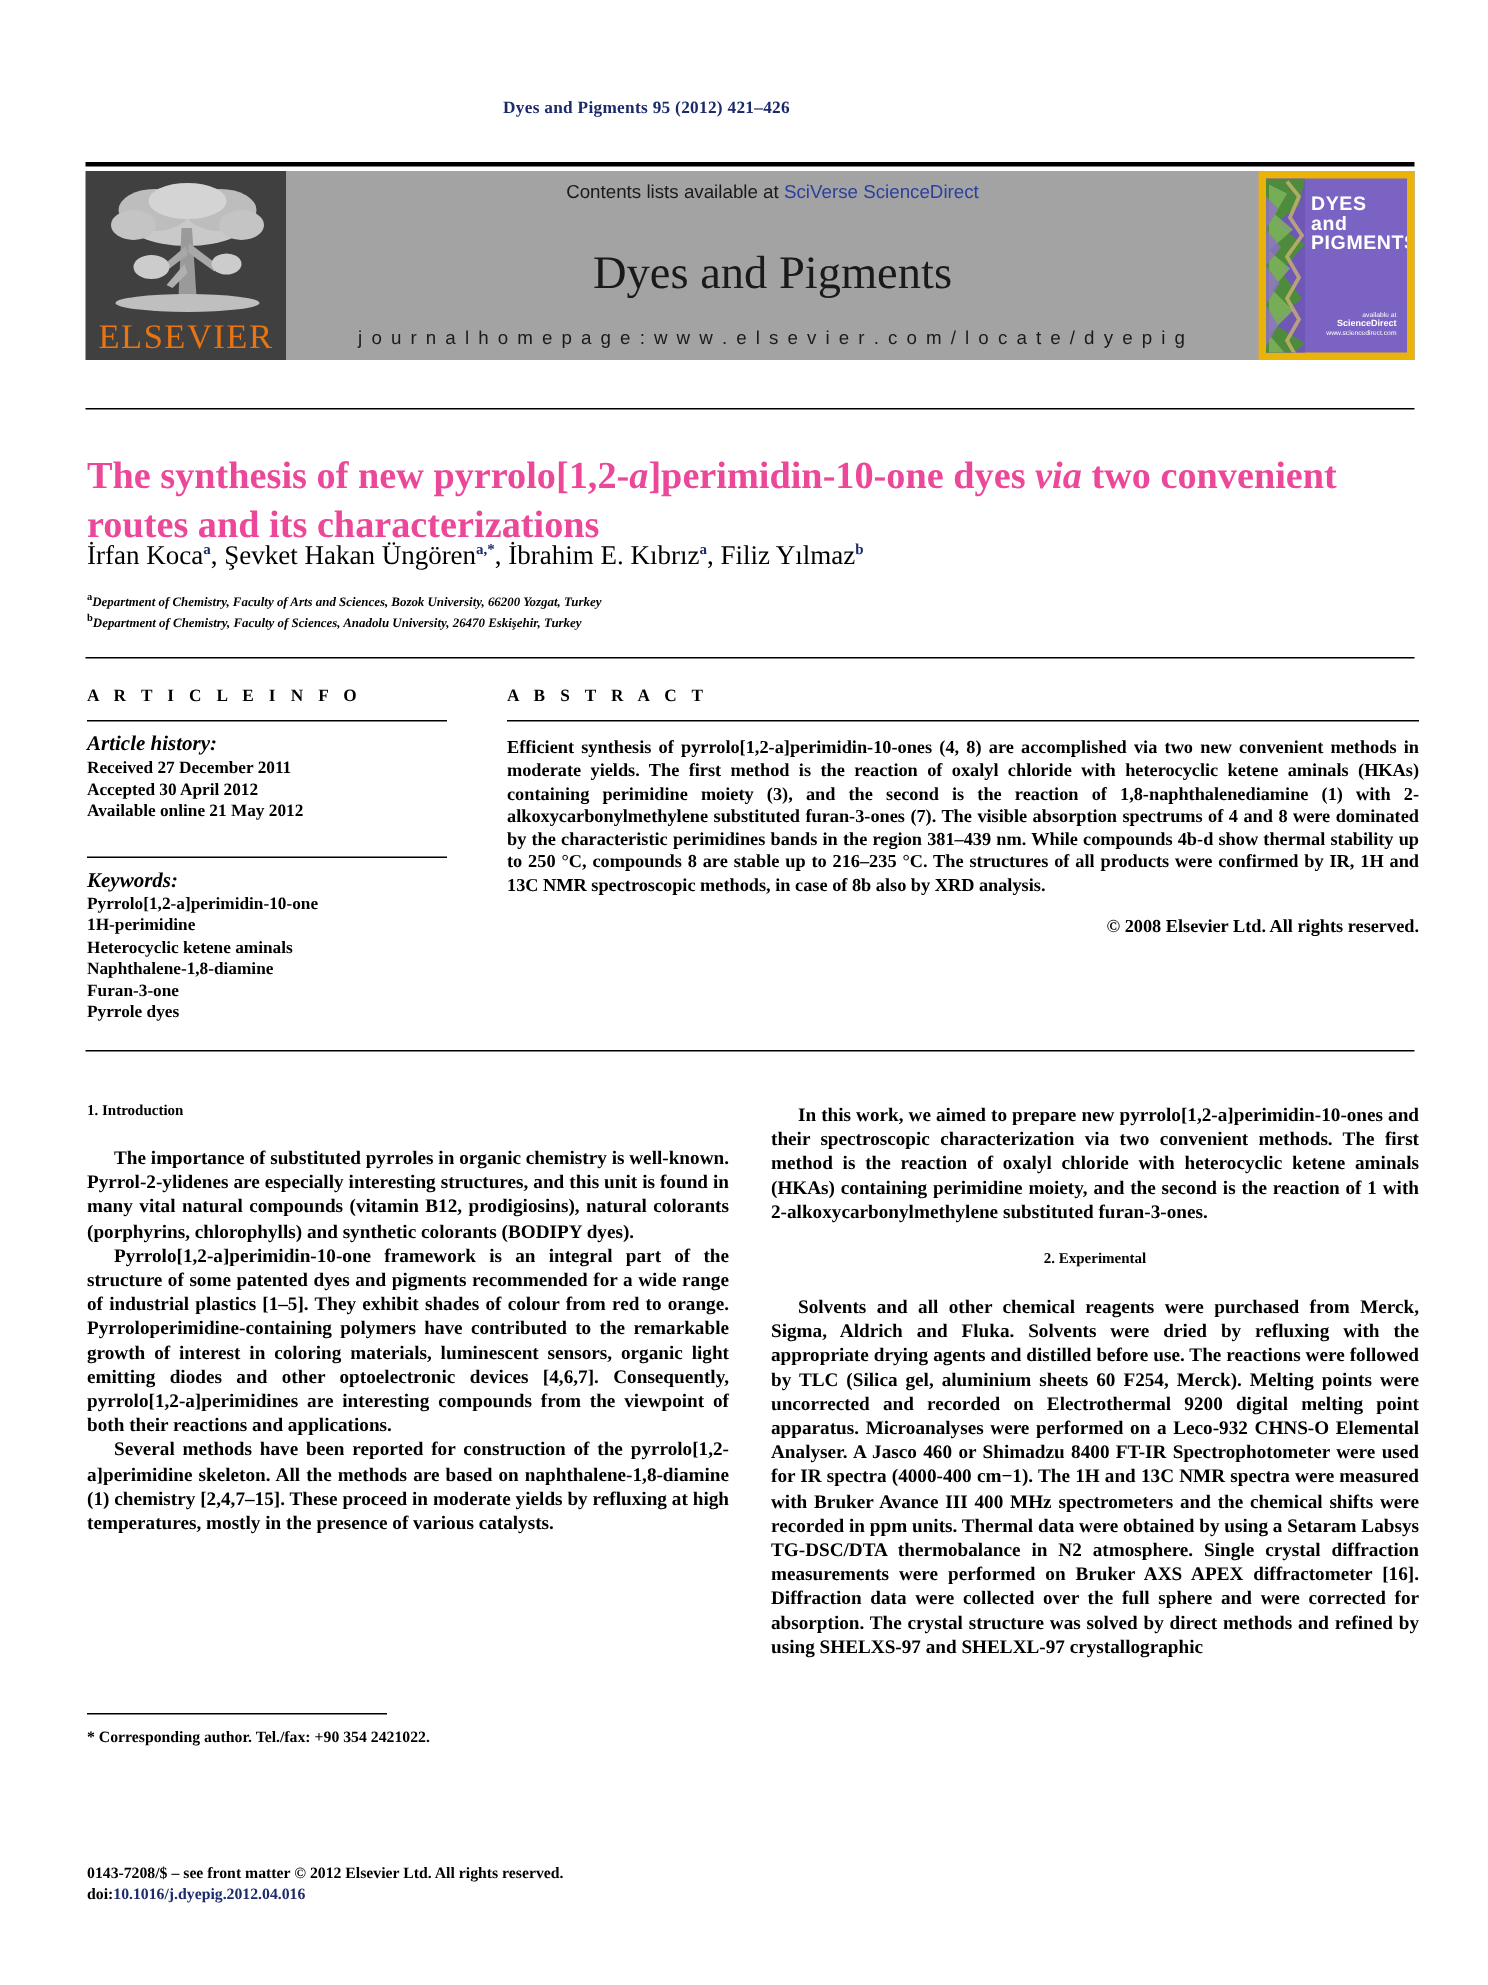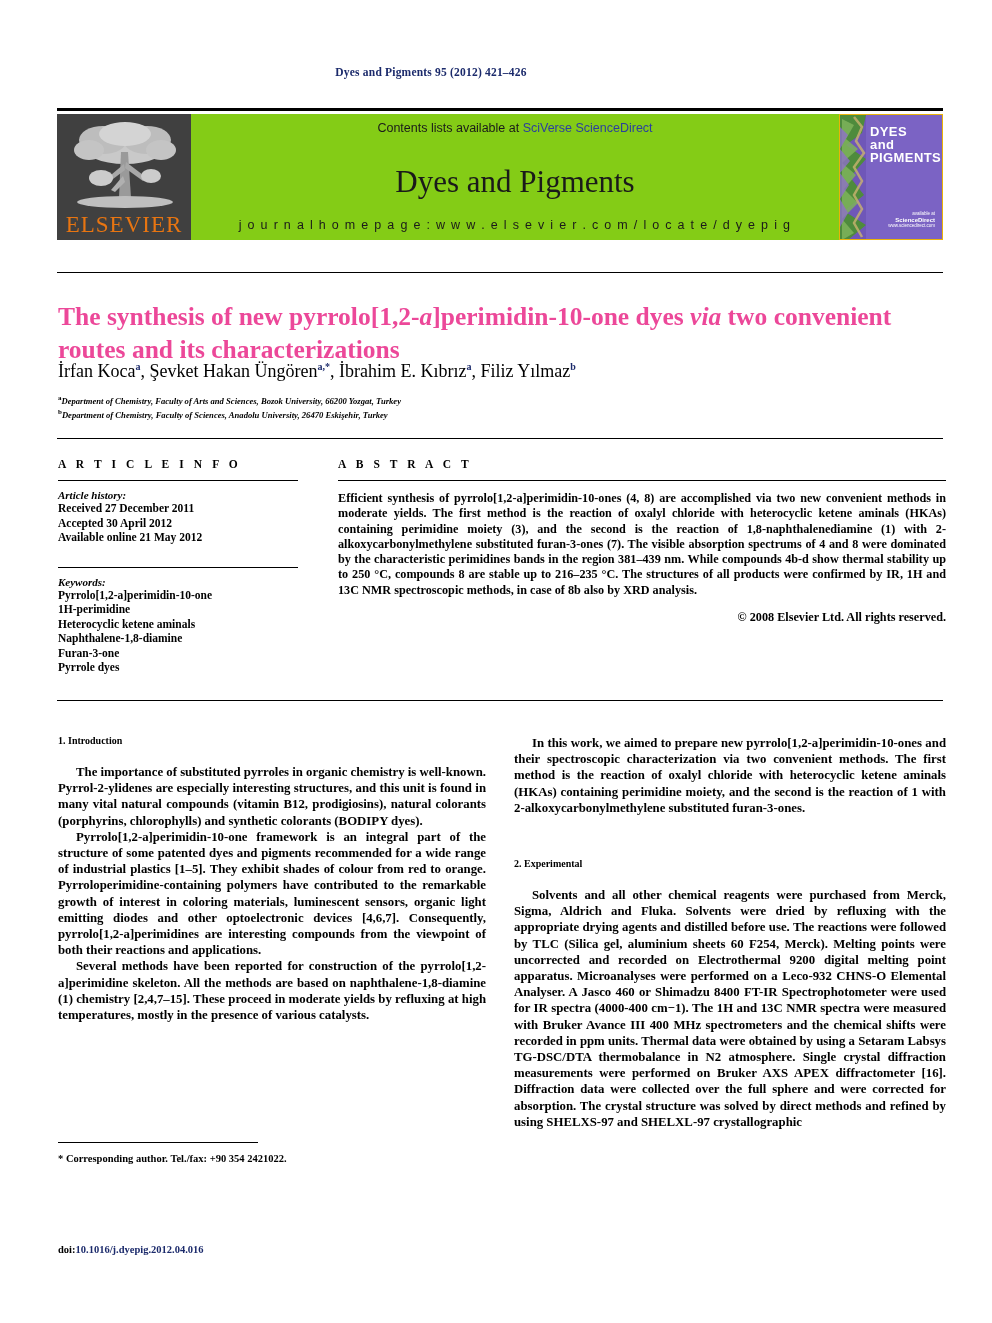--- a/index.html
+++ b/index.html
@@ -65,21 +65,21 @@
     left: 0; bottom: 2px;
     width: 134px;
     text-align: center;
     font-family: "Liberation Serif", serif;
     font-size: 23px;
     letter-spacing: 1px;
     color: #e87511;
   }
   .journal-band {
     flex: 1 1 auto;
-    background: #84cc16;
+    background: #a3a3a3;
     position: relative;
   }
   .contents-line {
     position: absolute;
     left: 0; top: 7px;
     width: 100%;
     text-align: center;
     font-family: "Liberation Sans", sans-serif;
     font-size: 12.5px;
     color: #1a1a1a;
@@ -104,21 +104,21 @@
     text-align: center;
     font-family: "Liberation Sans", sans-serif;
     font-size: 12.5px;
     letter-spacing: 1.3px;
     color: #1a1a1a;
   }
   .cover-thumb {
     width: 104px;
     flex: 0 0 104px;
     position: relative;
-    border: 1px solid #eab308;
+    border: 5px solid #eab308;
     box-sizing: border-box;
     background: #7b63c4;
     overflow: hidden;
   }
   .cover-left-strip {
     position: absolute;
     left: 0; top: 0; bottom: 0;
     width: 26px;
   }
   .cover-title {
@@ -218,21 +218,21 @@
     font-weight: bold;
     letter-spacing: 3.6px;
   }
   .thin-rule {
     border-top: 1.6px solid #000;
     margin-top: 10px;
   }
   .info-sub {
     font-style: italic;
     font-weight: bold;
-    font-size: 11px;
+    font-size: 14px;
     margin-top: 8px;
   }
   .info-line {
     font-size: 11.5px;
     line-height: 14.5px;
     font-weight: bold;
   }
   .kw-block { margin-top: 22px; }
   .abs-text {
     margin-top: 10px;
@@ -257,21 +257,21 @@
   .col-right {
     position: absolute;
     left: 514px; top: 735px;
     width: 432px;
   }
   .body-head {
     font-size: 10px;
     font-weight: bold;
     margin-bottom: 18px;
   }
-  .body-head.spaced { margin-top: 42px; }
+  .body-head.spaced { margin-top: 18px; text-align: center; }
   p.body {
     margin: 0;
     font-size: 12.8px;
     line-height: 16.2px;
     text-align: justify;
     text-indent: 18px;
     font-weight: bold;
   }
 
   
@@ -422,16 +422,17 @@
     <div class="body-head spaced">2.  Experimental</div>
     <p class="body">Solvents and all other chemical reagents were purchased from Merck, Sigma, Aldrich and Fluka. Solvents were dried by refluxing with the appropriate drying agents and distilled before use. The reactions were followed by TLC (Silica gel, aluminium sheets 60 F254, Merck). Melting points were uncorrected and recorded on Electrothermal 9200 digital melting point apparatus. Microanalyses were performed on a Leco-932 CHNS-O Elemental Analyser. A Jasco 460 or Shimadzu 8400 FT-IR Spectrophotometer were used for IR spectra (4000-400 cm−1). The 1H and 13C NMR spectra were measured with Bruker Avance III 400 MHz spectrometers and the chemical shifts were recorded in ppm units. Thermal data were obtained by using a Setaram Labsys TG-DSC/DTA thermobalance in N2 atmosphere. Single crystal diffraction measurements were performed on Bruker AXS APEX diffractometer [16]. Diffraction data were collected over the full sphere and were corrected for absorption. The crystal structure was solved by direct methods and refined by using SHELXS-97 and SHELXL-97 crystallographic</p>
   </div>
 
   <div class="foot-rule"></div>
   <div class="footnote">
     <div>* Corresponding author. Tel./fax: +90 354 2421022.</div>
   </div>
 
   <div class="imprint">
+    <div>0143-7208/$ – see front matter © 2012 Elsevier Ltd. All rights reserved.</div>
     <div><span>doi:</span><span class="doi">10.1016/j.dyepig.2012.04.016</span></div>
   </div>
 
 </div>
 
 </body></html>

